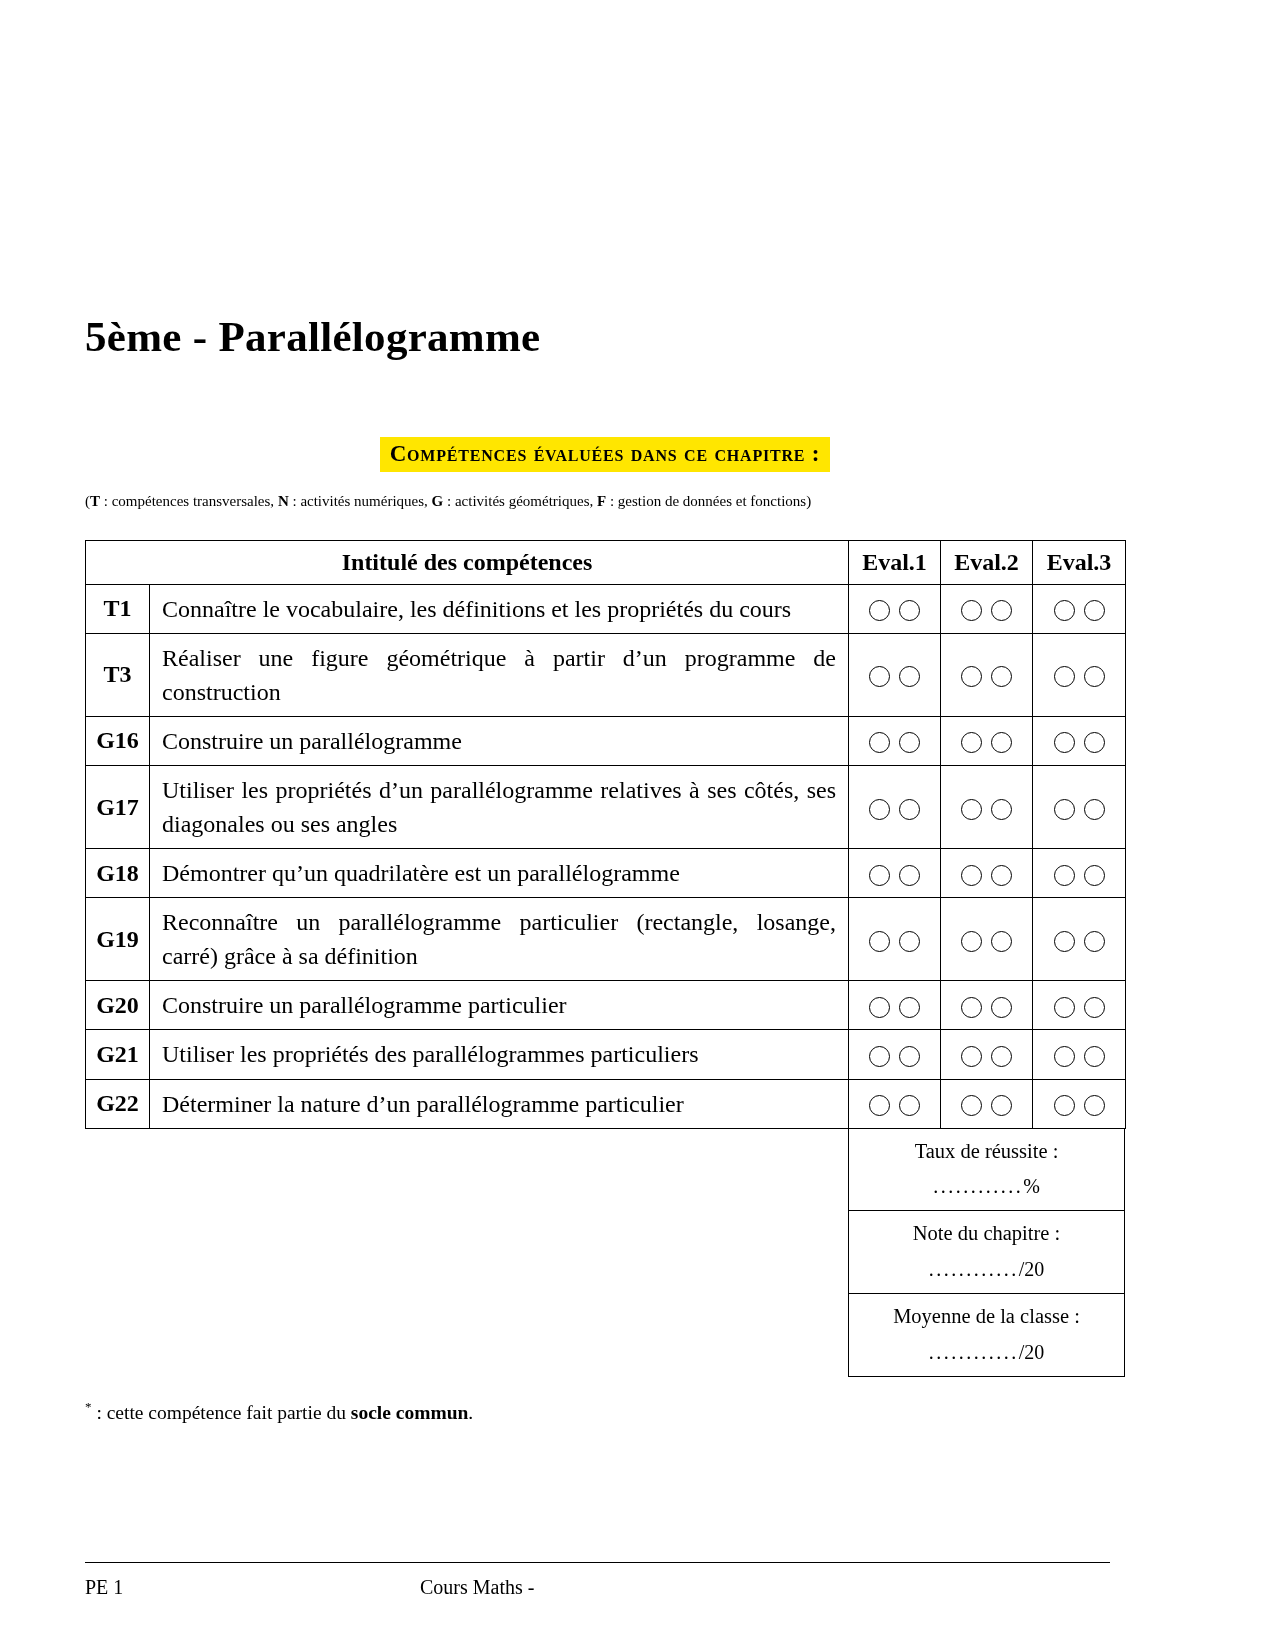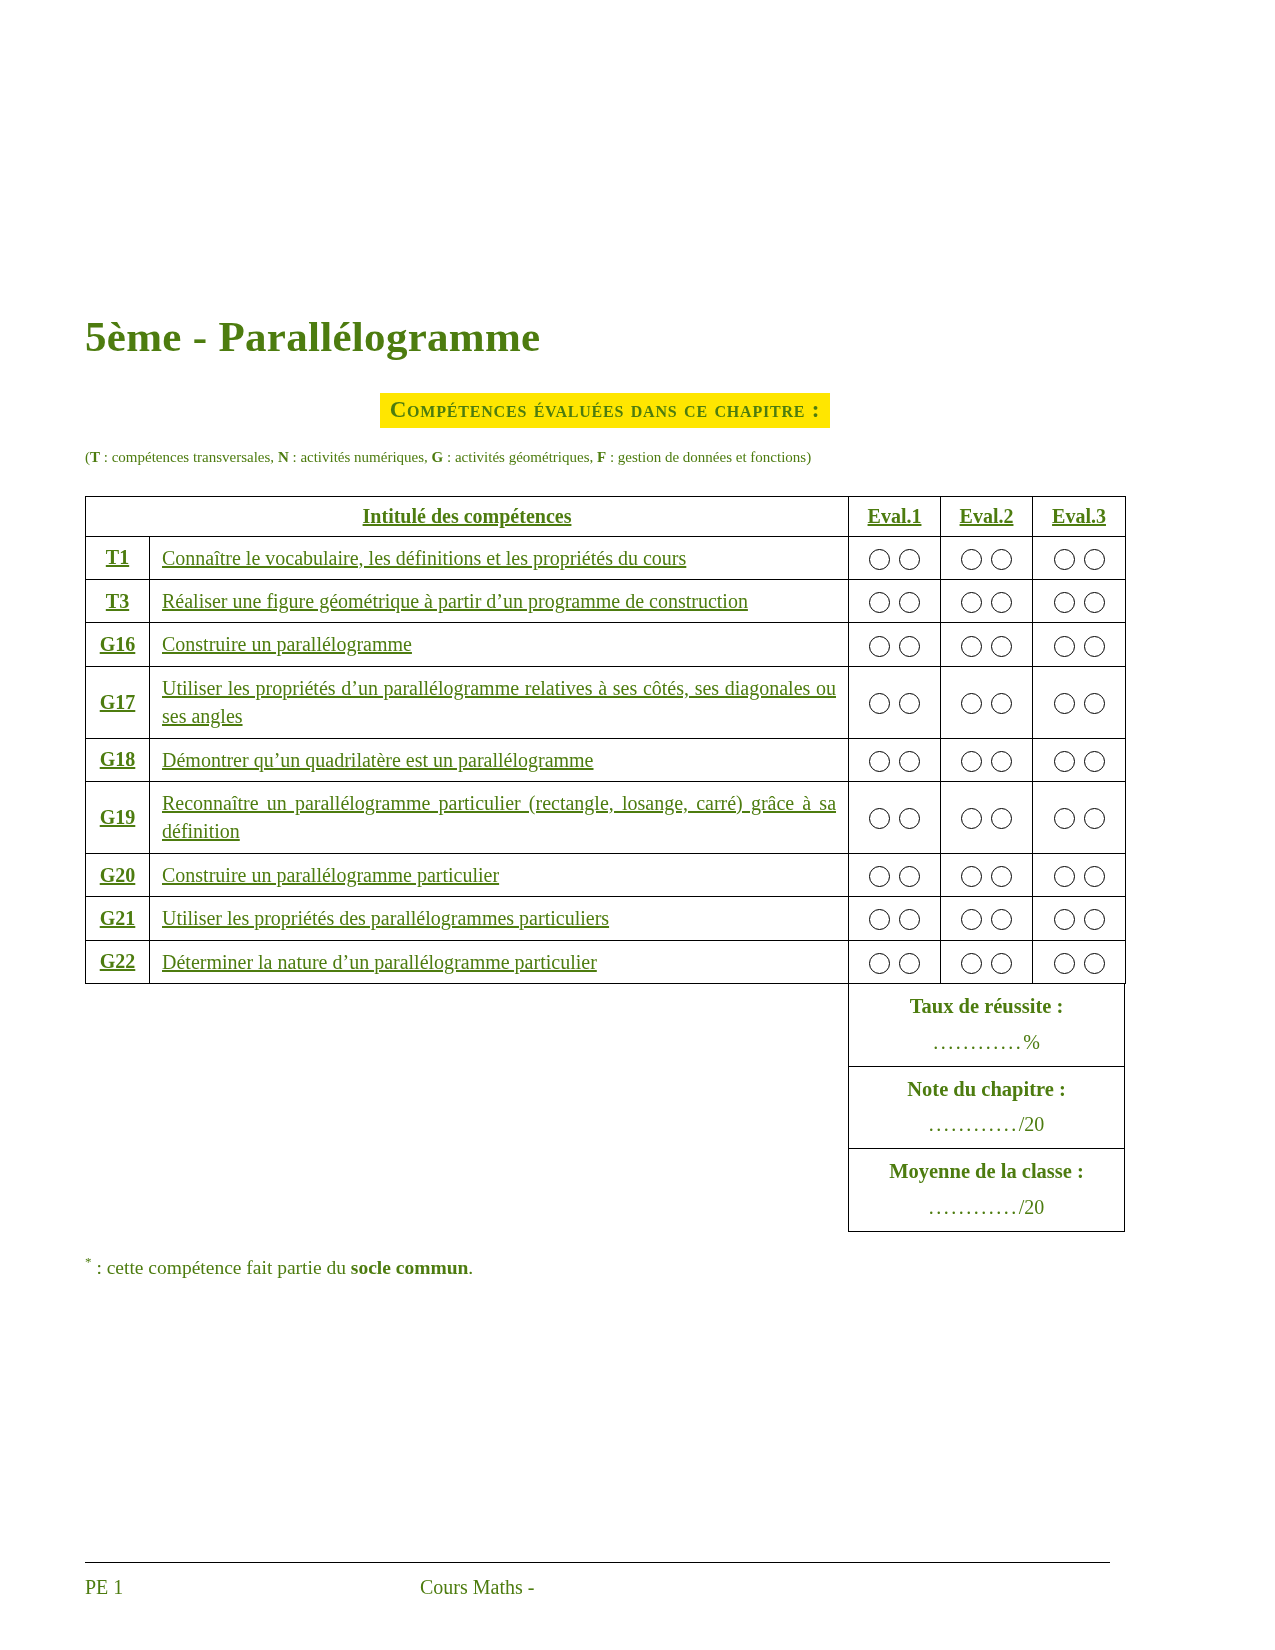--- a/index.html
+++ b/index.html
@@ -3,40 +3,40 @@
 <meta charset="utf-8">
 <title>5ème - Parallélogramme</title>
 <style>
   html,body{margin:0;padding:0;background:#ffffff;}
   .page{
     position:relative;
     width:1275px;
     height:1650px;
     background:#ffffff;
     font-family:"Liberation Serif", serif;
-    color:#4d7c0f;
+    color:#000000;
     overflow:hidden;
   }
   .content{
     position:absolute;
     left:85px;
     top:0;
     width:1040px;
   }
   .doc-title{
     margin:0;
     padding-top:312px;
     font-size:43px;
     font-weight:bold;
     letter-spacing:0.3px;
     line-height:1.15;
   }
   .badge-wrap{
     text-align:center;
-    margin-top:32px;
+    margin-top:76px;
   }
   .badge{
     display:inline-block;
     background:#ffe600;
     padding:4px 10px 5px 10px;
     font-weight:bold;
     font-variant:small-caps;
     font-size:23px;
     letter-spacing:0.8px;
   }
@@ -47,22 +47,21 @@
     text-align:justify;
   }
   table.comp{
     margin-top:26px;
     border-collapse:collapse;
     table-layout:fixed;
     width:1040px;
   }
   table.comp th, table.comp td{
     border:1.5px solid #000;
-    font-size:20px;
-    text-decoration:underline;
+    font-size:24px;
   }
   th.head-label{
     font-weight:bold;
     text-align:center;
     padding:8px 6px;
     font-size:20.5px;
   }
   th.head-eval{
     font-weight:bold;
     text-align:center;
@@ -106,21 +105,21 @@
     border-top:none;
   }
   .summary-box{
     border-top:1.5px solid #000;
     padding:8px 0 12px 0;
   }
   .summary-box:first-child{
     border-top:none;
   }
   .summary-label{
-    font-weight:bold;
+    font-weight:normal;
     text-align:center;
     font-size:20.5px;
     line-height:1.45;
   }
   .summary-value{
     text-align:center;
     font-size:20px;
     margin-top:9px;
   }
   .dots{

